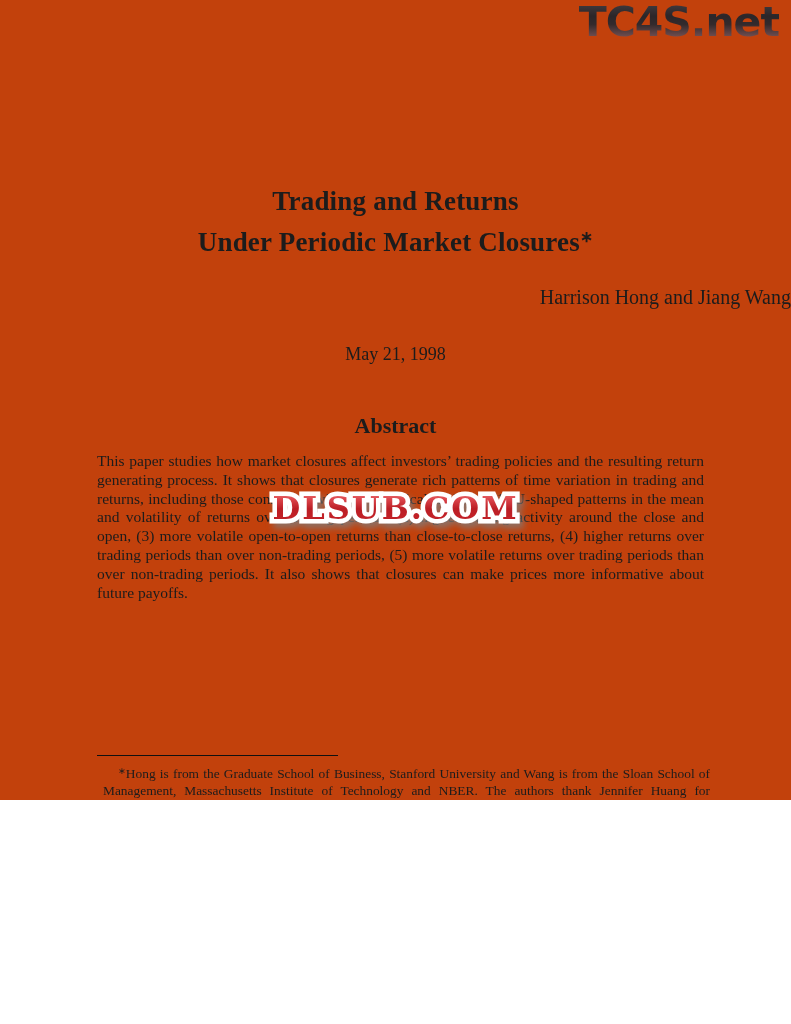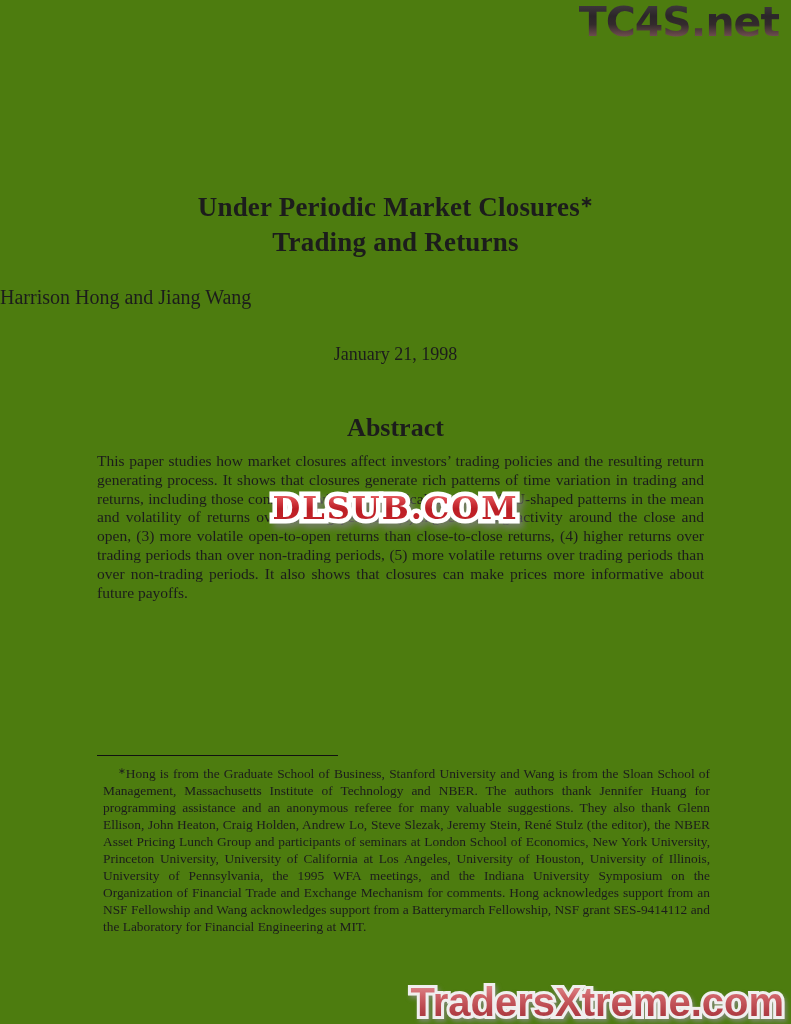--- a/index.html
+++ b/index.html
@@ -1,20 +1,20 @@
 <!DOCTYPE html>
 <html><head>
 <meta charset="utf-8">
 <style>
   html, body { margin: 0; padding: 0; background: #ffffff; }
   .page {
     position: relative;
     width: 791px;
-    height: 1024px;
-    background: #4d7c0f;
+    height: 800px;
+    background: #c2410c;
     font-family: "Liberation Serif", serif;
     color: #1c1c1c;
     overflow: hidden;
   }
 
   
   .gradient-text { color: #c2202a; }
   @supports ((-webkit-background-clip: text) or (background-clip: text)) {
     .gradient-text {
       -webkit-background-clip: text;
@@ -101,38 +101,38 @@
     line-height: 35px;
     letter-spacing: 0.2px;
   }
   .title sup { font-size: 58%; vertical-align: 9px; font-weight: bold; }
 
   .authors {
     position: absolute;
     top: 286px;
     left: 0;
     width: 100%;
-    text-align: left;
+    text-align: right;
     font-size: 20px;
   }
   .date {
     position: absolute;
     top: 344px;
     left: 0;
     width: 100%;
     text-align: center;
     font-size: 18px;
   }
   .abstract-heading {
     position: absolute;
     top: 413px;
     left: 0;
     width: 100%;
     text-align: center;
-    font-size: 26px;
+    font-size: 22px;
     font-weight: bold;
   }
   .abstract-body {
     position: absolute;
     top: 452px;
     left: 97px;
     width: 607px;
     font-size: 15.5px;
     line-height: 18.8px;
     text-align: justify;
@@ -161,27 +161,27 @@
 </head>
 <body>
 
 <div class="page">
 
   <div class="wm-top">
     <span class="gradient-text">TC4S.net</span>
   </div>
 
   <div class="title">
+    <div>Trading and Returns</div>
     <div><span>Under Periodic Market Closures</span><sup>∗</sup></div>
-    <div>Trading and Returns</div>
   </div>
 
   <div class="authors">Harrison Hong and Jiang Wang</div>
 
-  <div class="date">January 21, 1998</div>
+  <div class="date">May 21, 1998</div>
 
   <div class="abstract-heading">Abstract</div>
   <div class="abstract-body">This paper studies how market closures affect investors’ trading policies and the resulting return generating process. It shows that closures generate rich patterns of time variation in trading and returns, including those consistent with the empirical findings: (1) U-shaped patterns in the mean and volatility of returns over trading periods, (2) higher trading activity around the close and open, (3) more volatile open-to-open returns than close-to-close returns, (4) higher returns over trading periods than over non-trading periods, (5) more volatile returns over trading periods than over non-trading periods. It also shows that closures can make prices more informative about future payoffs.</div>
 
   <div class="wm-center">
     <span class="wm-stack">
       <span class="back">DLSUB.COM</span>
       <span class="front gradient-text">DLSUB.COM</span>
     </span>
   </div>

